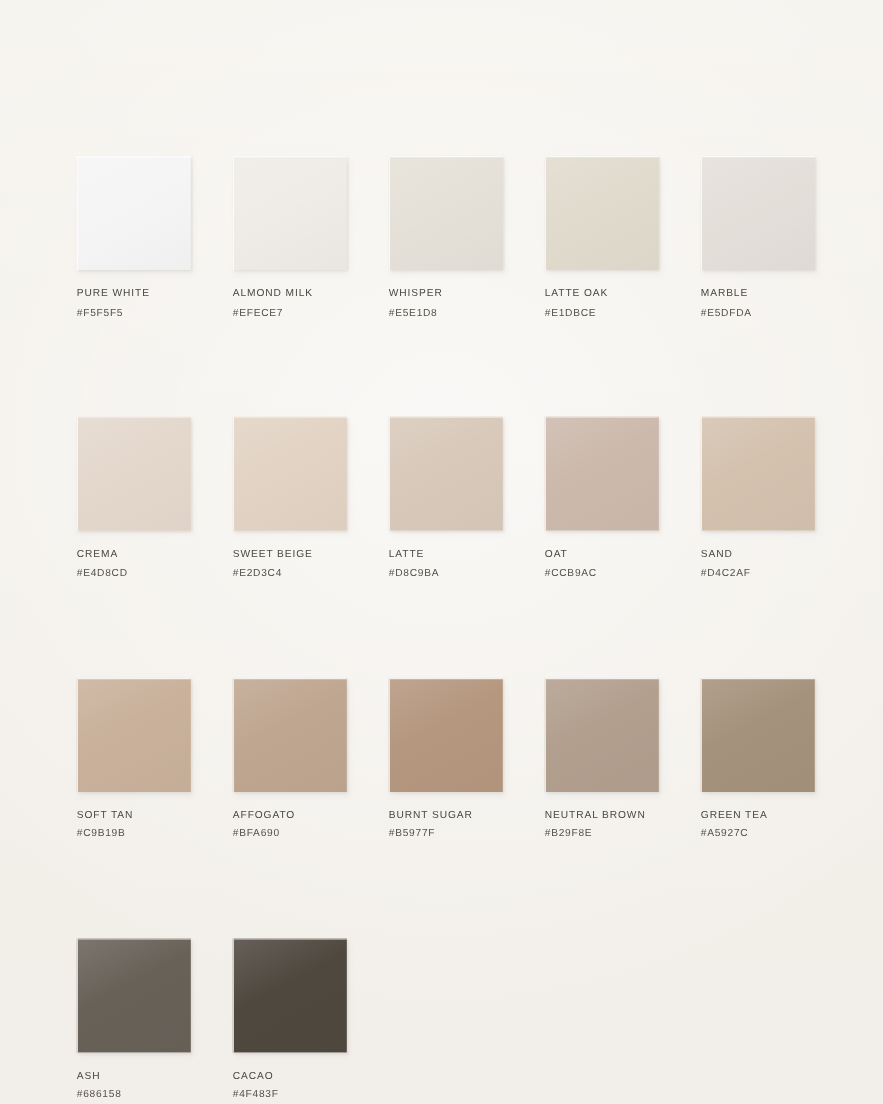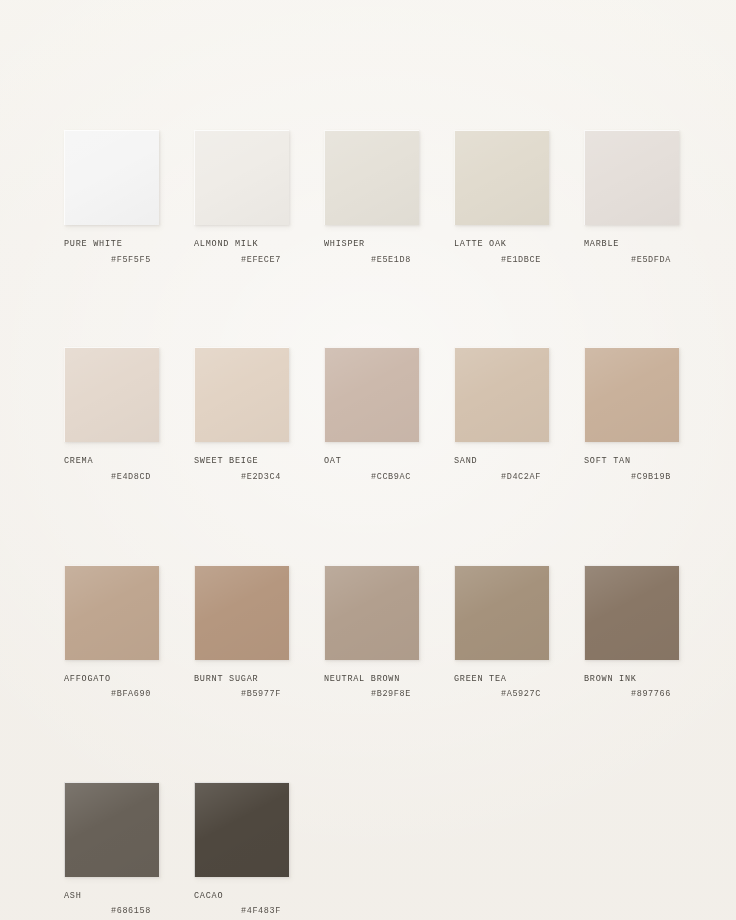--- a/index.html
+++ b/index.html
@@ -40,21 +40,20 @@
     top: 130px;
     width: 614px;
     display: grid;
     grid-template-columns: repeat(5, 95px);
     grid-column-gap: 35px;
     grid-row-gap: 82px;
   }
 
   .swatch-cell {
     width: 95px;
-    font-family: Liberation Mono, monospace;
   }
 
   .swatch-chip {
     position: relative;
     width: 95px;
     height: 95px;
     box-sizing: border-box;
     border-top: 1px solid rgba(255,255,255,0.85);
     border-left: 1px solid rgba(255,255,255,0.75);
     box-shadow:
@@ -84,21 +83,20 @@
     white-space: nowrap;
   }
 
   .swatch-hex {
     margin-top: 5px;
     font-size: 8.5px;
     letter-spacing: 0.6px;
     color: #55504a;
     line-height: 1.25;
     white-space: nowrap;
-    margin-left: 47px;
   }
 </style>
 </head>
 <body>
 
 <div id="palette-board">
   <div id="paper-texture"></div>
   <div id="swatch-grid">
       <div class="swatch-cell">
         <div class="swatch-chip" style="background-color: rgb(245, 245, 245);"></div>
@@ -143,20 +141,27 @@
         </div>
       </div>
       <div class="swatch-cell">
         <div class="swatch-chip" style="background-color: rgb(226, 211, 196);"></div>
         <div class="swatch-meta">
           <div class="swatch-name">SWEET BEIGE</div>
           <div class="swatch-hex">#E2D3C4</div>
         </div>
       </div>
       <div class="swatch-cell">
+        <div class="swatch-chip" style="background-color: rgb(216, 201, 186);"></div>
+        <div class="swatch-meta">
+          <div class="swatch-name">LATTE</div>
+          <div class="swatch-hex">#D8C9BA</div>
+        </div>
+      </div>
+      <div class="swatch-cell">
         <div class="swatch-chip" style="background-color: rgb(204, 185, 172);"></div>
         <div class="swatch-meta">
           <div class="swatch-name">OAT</div>
           <div class="swatch-hex">#CCB9AC</div>
         </div>
       </div>
       <div class="swatch-cell">
         <div class="swatch-chip" style="background-color: rgb(212, 194, 175);"></div>
         <div class="swatch-meta">
           <div class="swatch-name">SAND</div>
@@ -192,27 +197,20 @@
         </div>
       </div>
       <div class="swatch-cell">
         <div class="swatch-chip" style="background-color: rgb(165, 146, 124);"></div>
         <div class="swatch-meta">
           <div class="swatch-name">GREEN TEA</div>
           <div class="swatch-hex">#A5927C</div>
         </div>
       </div>
       <div class="swatch-cell">
-        <div class="swatch-chip" style="background-color: rgb(137, 119, 102);"></div>
-        <div class="swatch-meta">
-          <div class="swatch-name">BROWN INK</div>
-          <div class="swatch-hex">#897766</div>
-        </div>
-      </div>
-      <div class="swatch-cell">
         <div class="swatch-chip" style="background-color: rgb(104, 97, 88);"></div>
         <div class="swatch-meta">
           <div class="swatch-name">ASH</div>
           <div class="swatch-hex">#686158</div>
         </div>
       </div>
       <div class="swatch-cell">
         <div class="swatch-chip" style="background-color: rgb(79, 72, 63);"></div>
         <div class="swatch-meta">
           <div class="swatch-name">CACAO</div>

